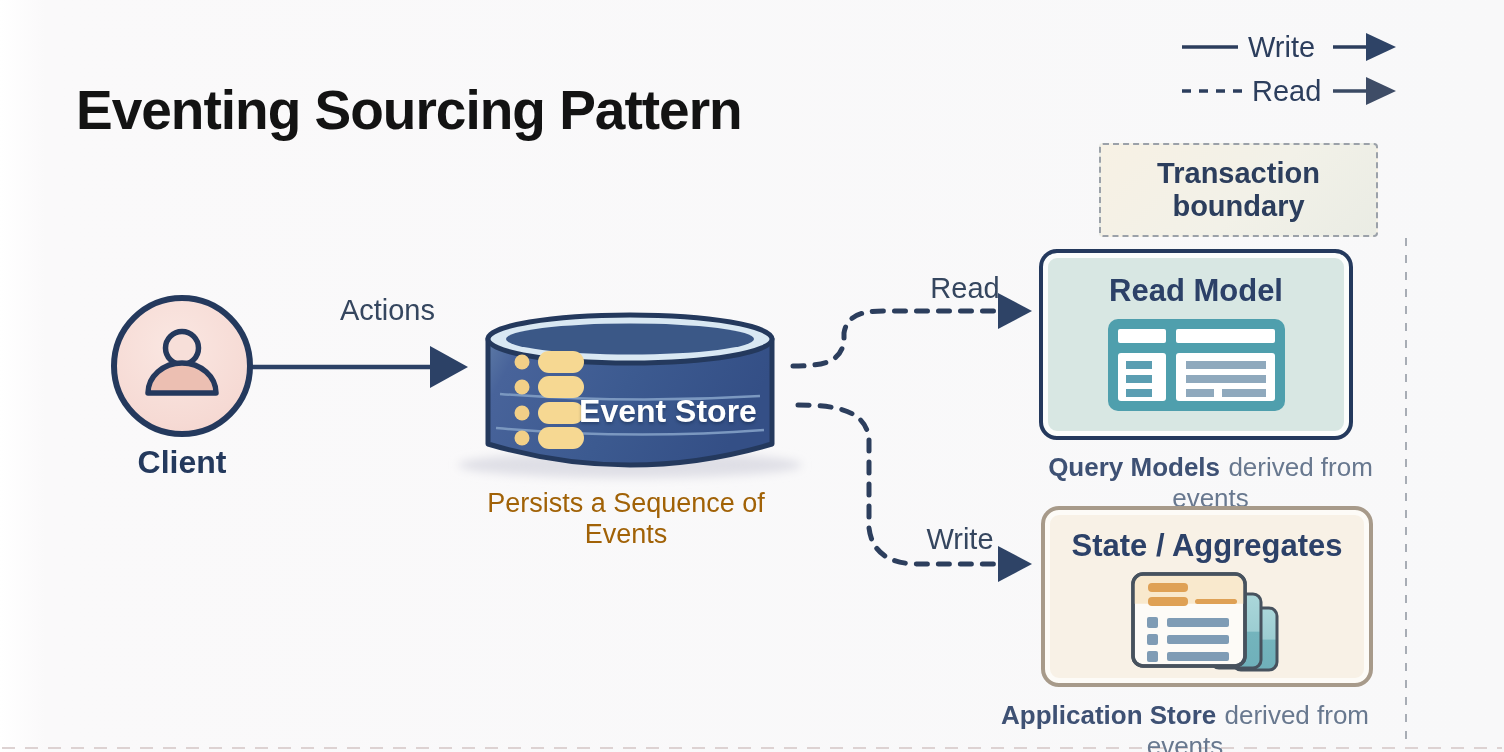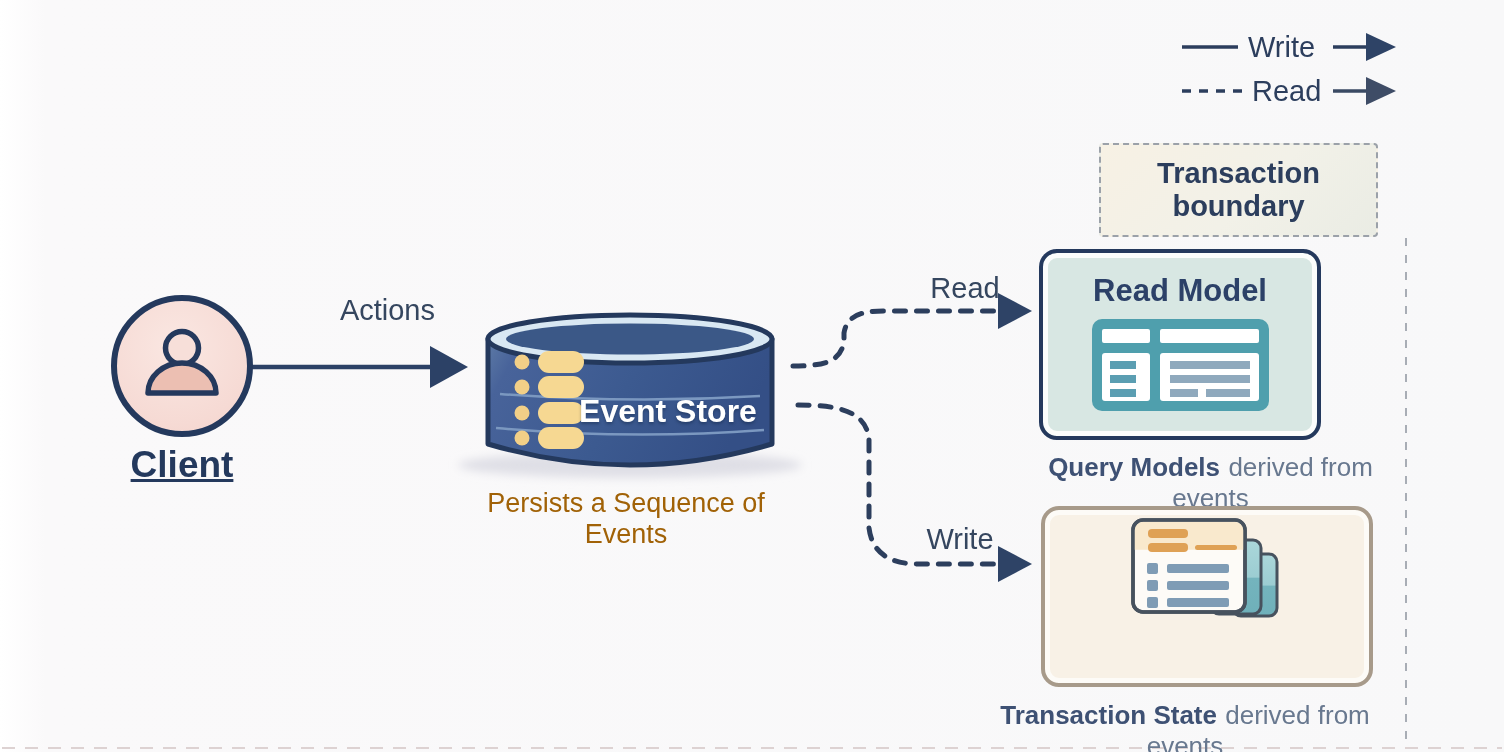--- a/index.html
+++ b/index.html
@@ -35,21 +35,21 @@
 
   
   .client-circle{
     position:absolute;left:111px;top:295px;width:142px;height:142px;
     border:6px solid #24395d;border-radius:50%;box-sizing:border-box;
     background:radial-gradient(circle at 45% 35%,#fae7e2 0%,#f6dad4 70%,#f3d2cb 100%);
     display:flex;align-items:center;justify-content:center;
   }
   .client-label{
     position:absolute;left:110px;top:444px;width:144px;text-align:center;
-    font-size:37px;font-weight:bold;color:#24395d;text-decoration:underline;
+    font-size:32px;font-weight:bold;color:#24395d;
   }
 
   .edge-label{position:absolute;font-size:29px;color:#35465f;text-align:center;}
   .actions-label{left:300px;top:294px;width:135px;text-align:right;}
   .read-label{left:915px;top:272px;width:100px;}
   .write-label{left:905px;top:523px;width:110px;}
 
   
   .eventstore-label{
     position:absolute;left:573px;top:350px;width:190px;text-align:center;
@@ -58,21 +58,21 @@
     margin-top:43px;
   }
   .eventstore-caption{
     position:absolute;left:450px;top:488px;width:352px;text-align:center;
     font-size:27px;color:#a16207;
   }
 
   
   .node{position:absolute;box-sizing:border-box;text-align:center;}
   .read-model-box{
-    left:1039px;top:249px;width:282px;height:191px;
+    left:1039px;top:249px;width:314px;height:191px;
     border:4px solid #24395d;border-radius:18px;
     background:#d8e7e3;
     box-shadow:inset 0 0 0 5px #fbfdfc;
   }
   .read-model-box .node-title{margin-top:20px;font-size:31px;font-weight:bold;color:#2c4168;}
   .read-model-box svg{display:block;margin:10px auto 0;}
 
   .state-box{
     left:1041px;top:506px;width:332px;height:181px;
     border:4px solid #a79a8a;border-radius:18px;
@@ -150,20 +150,21 @@
       <path d="M793,366 C826,366 841,361 844,341 L844,333 C847,315 862,311 884,311 L998,311" fill="none" stroke="#2c3e5d" stroke-width="5" stroke-dasharray="11 11" stroke-linecap="round"></path>
       <polygon points="998,293 1032,311 998,329" fill="#2e4366"></polygon>
     </g>
 
     <g>
       <path d="M798,405 C838,405 866,411 869,439 L869,528 C872,553 890,564 918,564 L998,564" fill="none" stroke="#2c3e5d" stroke-width="5" stroke-dasharray="11 11" stroke-linecap="round"></path>
       <polygon points="998,546 1032,564 998,582" fill="#2e4366"></polygon>
     </g>
   </svg>
 
+  <div class="page-title">Eventing Sourcing Pattern</div>
 
   <div class="legend-label legend-write-label">Write</div>
   <div class="legend-label legend-read-label">Read</div>
 
   <div class="boundary-box">
     <div class="lbl">Transaction boundary</div>
   </div>
 
   <div class="client-circle">
     <svg width="92" height="92" viewBox="0 0 92 92">
@@ -195,20 +196,21 @@
       <rect x="78" y="56" width="80" height="8" fill="#8fa9bd"></rect>
       <rect x="78" y="70" width="28" height="8" fill="#8fa9bd"></rect>
       <rect x="114" y="70" width="44" height="8" fill="#8fa9bd"></rect>
     </svg>
   </div>
   <div class="node-caption read-caption">
     <span class="cap-bold">Query Models</span><span class="cap-rest">derived from events</span>
   </div>
 
   <div class="node state-box">
+    <div class="node-title">State / Aggregates</div>
     <svg width="160" height="105" viewBox="0 0 160 105">
       <defs>
         <linearGradient id="tealCard" x1="0" y1="0" x2="0" y2="1">
           <stop offset="0" stop-color="#abd7da"></stop>
           <stop offset="0.5" stop-color="#9ccdd2"></stop>
           <stop offset="0.52" stop-color="#74b4bd"></stop>
           <stop offset="1" stop-color="#6fb0ba"></stop>
         </linearGradient>
       </defs>
       <rect x="106" y="38" width="44" height="62" rx="8" fill="url(#tealCard)" stroke="#47525e" stroke-width="3"></rect>
@@ -221,16 +223,16 @@
       <rect x="68" y="29" width="42" height="5" rx="2.5" fill="#dfa155"></rect>
       <rect x="20" y="47" width="11" height="11" rx="2" fill="#7f9cb5"></rect>
       <rect x="40" y="48" width="62" height="9" rx="2" fill="#7f9cb5"></rect>
       <rect x="20" y="64" width="11" height="11" rx="2" fill="#7f9cb5"></rect>
       <rect x="40" y="65" width="62" height="9" rx="2" fill="#7f9cb5"></rect>
       <rect x="20" y="81" width="11" height="11" rx="2" fill="#7f9cb5"></rect>
       <rect x="40" y="82" width="62" height="9" rx="2" fill="#7f9cb5"></rect>
     </svg>
   </div>
   <div class="node-caption state-caption">
-    <span class="cap-bold">Transaction State</span><span class="cap-rest">derived from events</span>
+    <span class="cap-bold">Application Store</span><span class="cap-rest">derived from events</span>
   </div>
 
 </div>
 
 </body></html>

